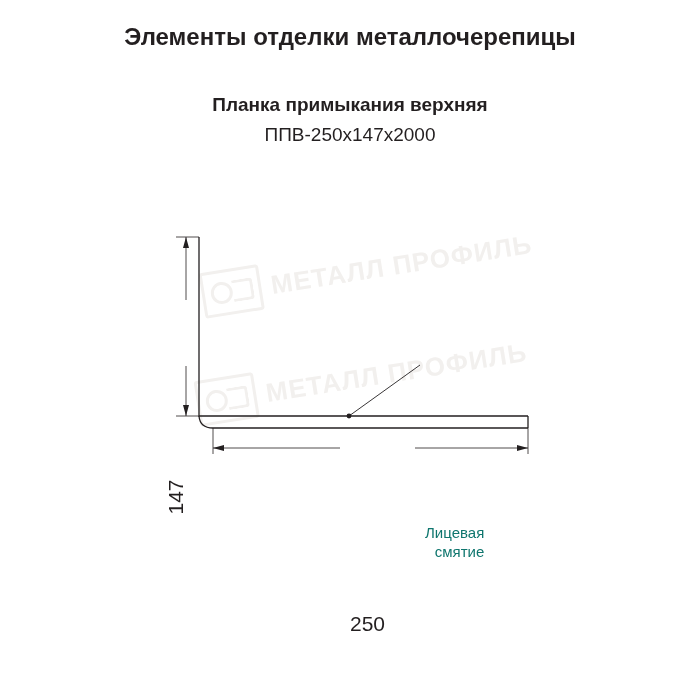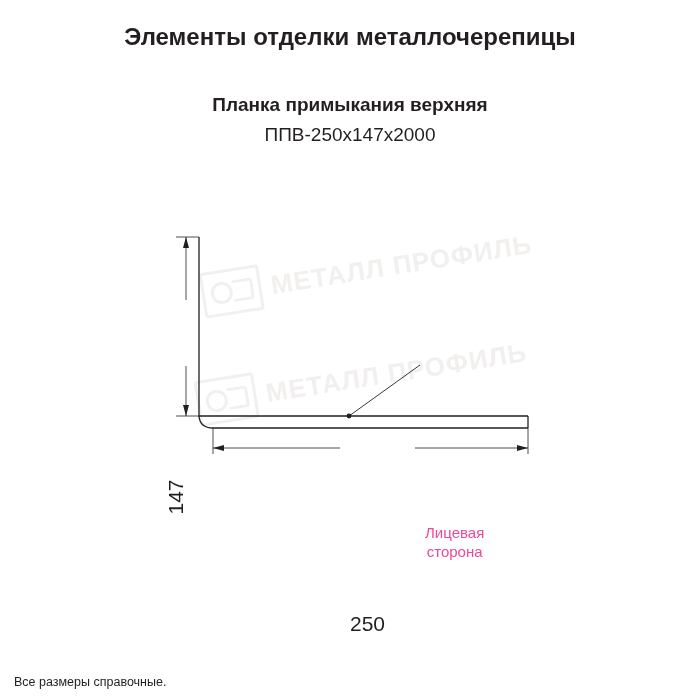--- a/index.html
+++ b/index.html
@@ -124,22 +124,22 @@
   .dim-horizontal {
     left: 350px;
     top: 432px;
   }
   .face-label {
     position: absolute;
     left: 425px;
     top: 343px;
     font-size: 15px;
     line-height: 19px;
-    color: #ec4899;
-    text-align: center;
+    color: #0f766e;
+    text-align: right;
   }
 
   
   .footnotes {
     position: absolute;
     left: 14px;
     bottom: 8px;
     font-size: 12.5px;
     line-height: 19px;
     color: #231f20;
@@ -197,21 +197,20 @@
         <polygon points="213,268 224,265 224,271"></polygon>
         <polygon points="528,268 517,265 517,271"></polygon>
         <circle cx="349" cy="236" r="2.4"></circle>
       </g>
     </svg>
 
     <div class="dim-label dim-vertical">147</div>
     <div class="dim-label dim-horizontal">250</div>
     <div class="face-label">
       <div>Лицевая</div>
-      <div>сторона</div>
+      <div>смятие</div>
     </div>
   </div>
 
   <div class="footnotes">
-    <div>Все размеры справочные.</div>
   </div>
 
 </div>
 
 </body></html>

